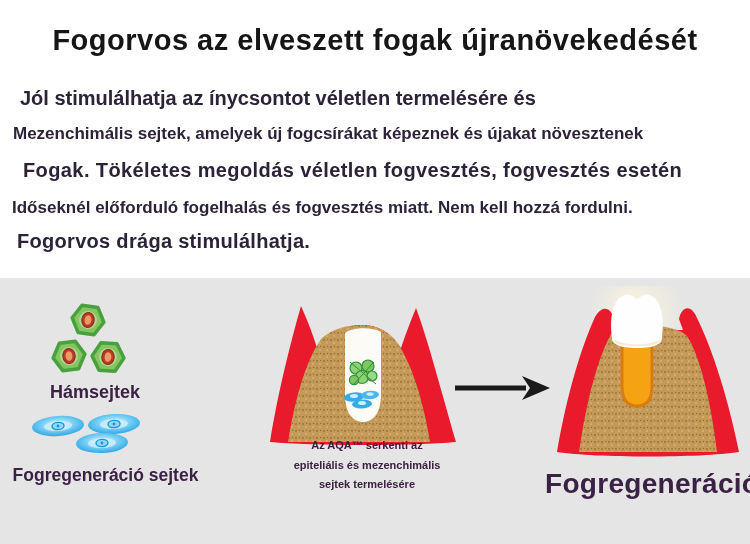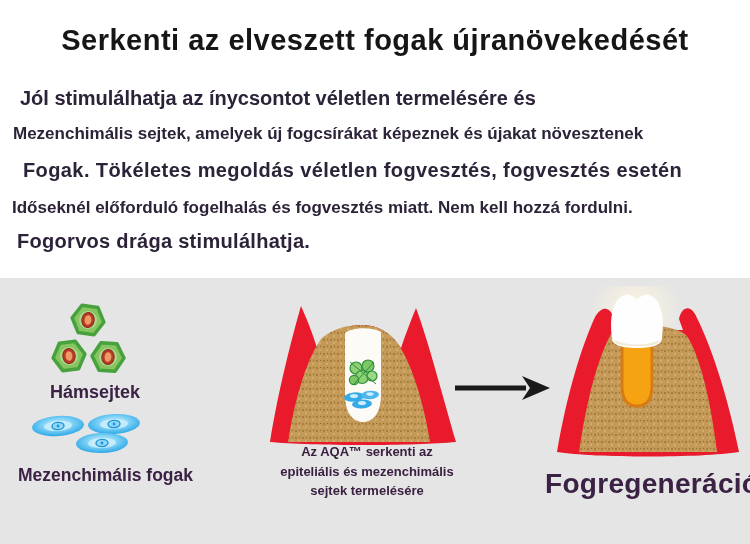--- a/index.html
+++ b/index.html
@@ -40,30 +40,30 @@
   }
   .abs { position: absolute; }
   .plabel {
     position: absolute;
     color: #3b2144;
     text-align: center;
     white-space: nowrap;
   }
   .hamsejtek { top: 104px; left: 20px; width: 150px; font-size: 18px; }
   .mezen     { top: 187px; left: 3px;  width: 205px; font-size: 17.5px; }
-  .caption   { top: 164px; left: 232px; width: 270px; font-size: 13px;
+  .caption   { top: 158px; left: 232px; width: 270px; font-size: 11px;
                line-height: 19.5px; color: #3a2040; text-align: center; }
   .fogregen  { top: 190px; left: 545px; width: 170px; font-size: 28px; letter-spacing: 0.3px; }
 </style>
 </head>
 <body>
 
 <div class="page">
 
-  <div class="title">Serkenti az elveszett fogak újranövekedését</div>
+  <div class="title">Fogorvos az elveszett fogak újranövekedését</div>
 
   <div class="bodyline l1">Jól stimulálhatja az ínycsontot véletlen termelésére és</div>
   <div class="bodyline l2">Mezenchimális sejtek, amelyek új fogcsírákat képeznek és újakat növesztenek</div>
   <div class="bodyline l3">Fogak. Tökéletes megoldás véletlen fogvesztés, fogvesztés esetén</div>
   <div class="bodyline l4">Időseknél előforduló fogelhalás és fogvesztés miatt. Nem kell hozzá fordulni.</div>
   <div class="bodyline l5">Fogorvos drága stimulálhatja.</div>
 
   <div class="panel">
 
     <svg class="abs" style="left:46px; top:20px;" width="88" height="80" viewBox="0 0 88 80">
@@ -94,21 +94,21 @@
           <ellipse rx="14" ry="5" fill="#cdeefb" opacity="0.85"></ellipse>
           <ellipse rx="6" ry="3.6" fill="#8fd8f8" stroke="#1f93d6" stroke-width="1.4"></ellipse>
           <circle r="1.4" fill="#1f93d6"></circle>
         </g>
       </defs>
       <use href="#bcell" transform="translate(30,16) rotate(-4)"></use>
       <use href="#bcell" transform="translate(86,14) rotate(-3)"></use>
       <use href="#bcell" transform="translate(74,33) rotate(-2)"></use>
     </svg>
 
-    <div class="plabel mezen">Mezenchimális fogak</div>
+    <div class="plabel mezen">Fogregeneráció sejtek</div>
 
     <svg class="abs" style="left:266px; top:18px;" width="196" height="150" viewBox="0 0 196 150">
       <defs>
         <pattern id="speck1" width="7" height="7" patternUnits="userSpaceOnUse">
           <rect width="7" height="7" fill="#c59a58"></rect>
           <circle cx="2" cy="2" r="0.9" fill="#99722f"></circle>
           <circle cx="5" cy="5" r="0.8" fill="#e3c189"></circle>
           <circle cx="5.6" cy="1.4" r="0.6" fill="#8d682f"></circle>
         </pattern>
       </defs>

